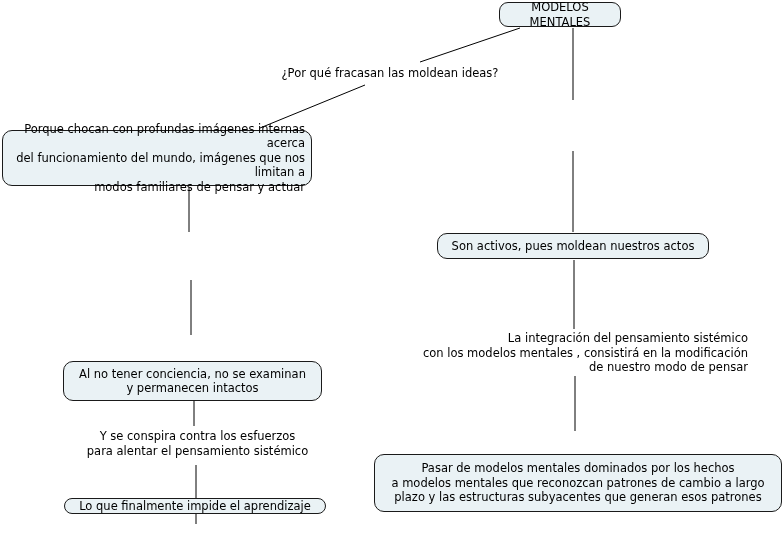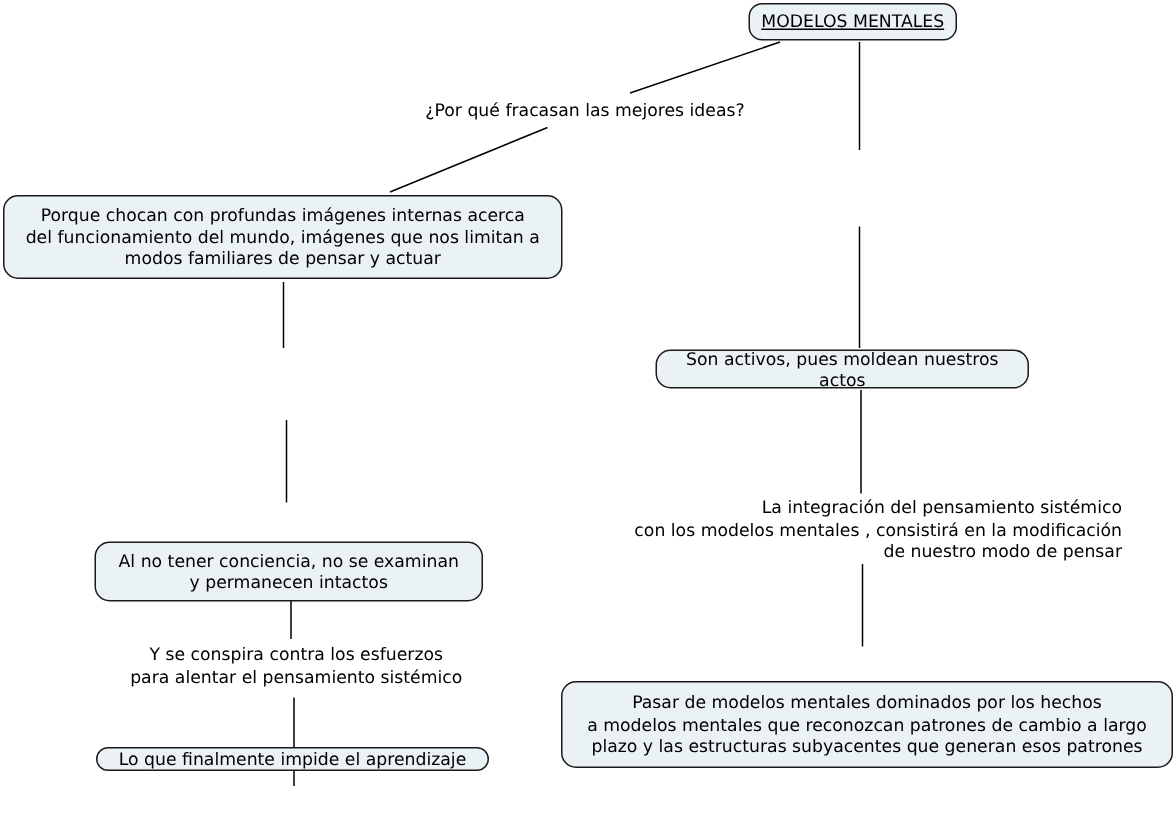--- a/index.html
+++ b/index.html
@@ -56,39 +56,39 @@
     <line x1="189" y1="188" x2="189" y2="232" stroke="#000000" stroke-width="1"></line>
     <line x1="191" y1="280" x2="191" y2="335" stroke="#000000" stroke-width="1"></line>
     <line x1="194" y1="378" x2="194" y2="426" stroke="#000000" stroke-width="1"></line>
     <line x1="196" y1="465" x2="196" y2="524" stroke="#000000" stroke-width="1"></line>
     <line x1="573" y1="28" x2="573" y2="100" stroke="#000000" stroke-width="1"></line>
     <line x1="573" y1="151" x2="573" y2="232" stroke="#000000" stroke-width="1"></line>
     <line x1="574" y1="260" x2="574" y2="329" stroke="#000000" stroke-width="1"></line>
     <line x1="575" y1="376" x2="575" y2="431" stroke="#000000" stroke-width="1"></line>
   </svg>
 
-  <div class="node concept-box" style="left:499px; top:2px; width:139px; height:25px; border-radius:9px;text-decoration:underline;">MODELOS MENTALES</div>
+  <div class="node concept-box" style="left:499px; top:2px; width:122px; height:25px; border-radius:9px;">MODELOS MENTALES</div>
 
-  <div class="node linking-phrase" style="left:270px; top:66px; width:240px;">¿Por qué fracasan las mejores ideas?</div>
+  <div class="node linking-phrase" style="left:270px; top:66px; width:240px;">¿Por qué fracasan las moldean ideas?</div>
 
-  <div class="node concept-box" style="left:2px; top:130px; width:373px; height:56px;">Porque chocan con profundas imágenes internas acerca
+  <div class="node concept-box" style="left:2px; top:130px; width:310px; height:56px;text-align:right;">Porque chocan con profundas imágenes internas acerca
 del funcionamiento del mundo, imágenes que nos limitan a
 modos familiares de pensar y actuar</div>
 
 
   <div class="node concept-box" style="left:63px; top:337px; width:259px; height:40px;margin-top:24px;">Al no tener conciencia, no se examinan
 y permanecen intactos</div>
 
   <div class="node linking-phrase" style="left:70px; top:429px; width:255px;">Y se conspira contra los esfuerzos
 para alentar el pensamiento sistémico</div>
 
   <div class="node concept-box" style="left:64px; top:498px; width:262px; height:16px;">Lo que finalmente impide el aprendizaje</div>
 
 
-  <div class="node concept-box" style="left:437px; top:233px; width:249px; height:26px;">Son activos, pues moldean nuestros actos</div>
+  <div class="node concept-box" style="left:437px; top:233px; width:272px; height:26px;">Son activos, pues moldean nuestros actos</div>
 
   <div class="node linking-phrase" style="left:403px; top:331px; width:345px;text-align:right;">La integración del pensamiento sistémico
 con los modelos mentales , consistirá en la modificación
 de nuestro modo de pensar</div>
 
   <div class="node concept-box" style="left:374px; top:432px; width:408px; height:58px;margin-top:22px;">Pasar de modelos mentales dominados por los hechos
 a modelos mentales que reconozcan patrones de cambio a largo
 plazo y las estructuras subyacentes que generan esos patrones</div>
 
 </div>

